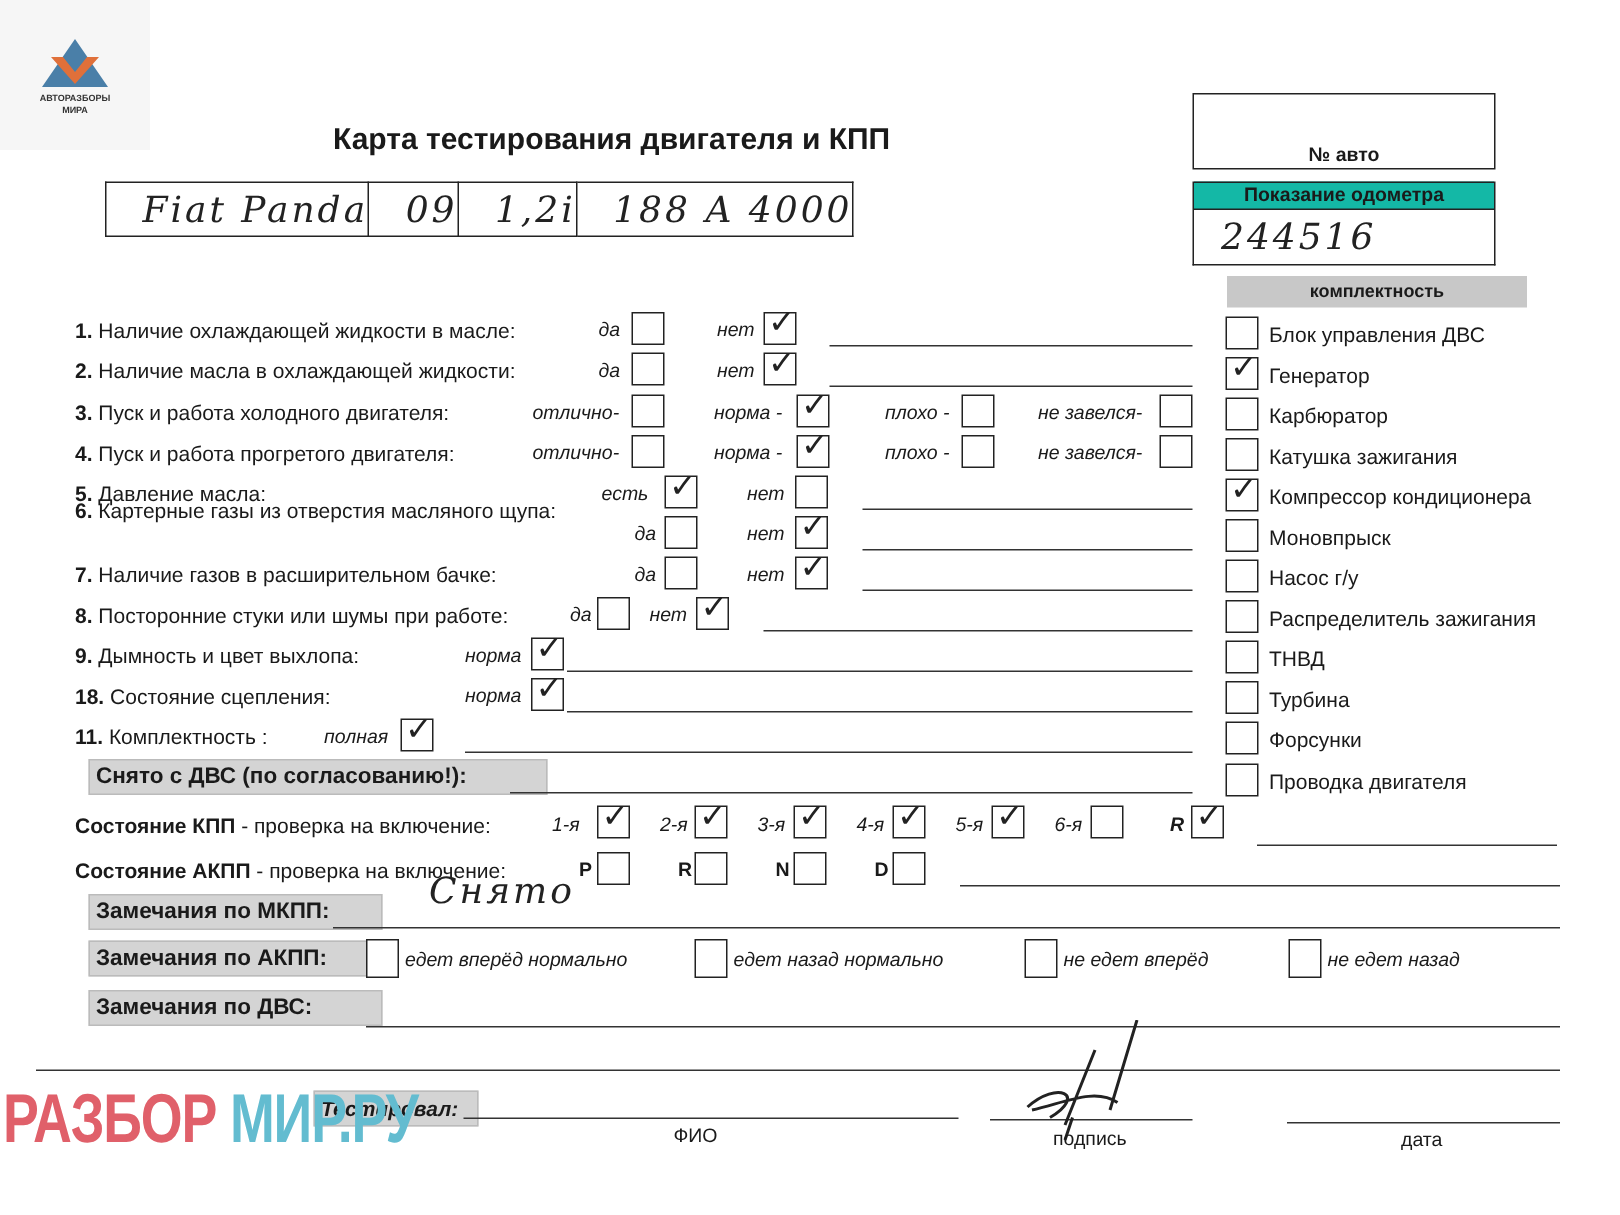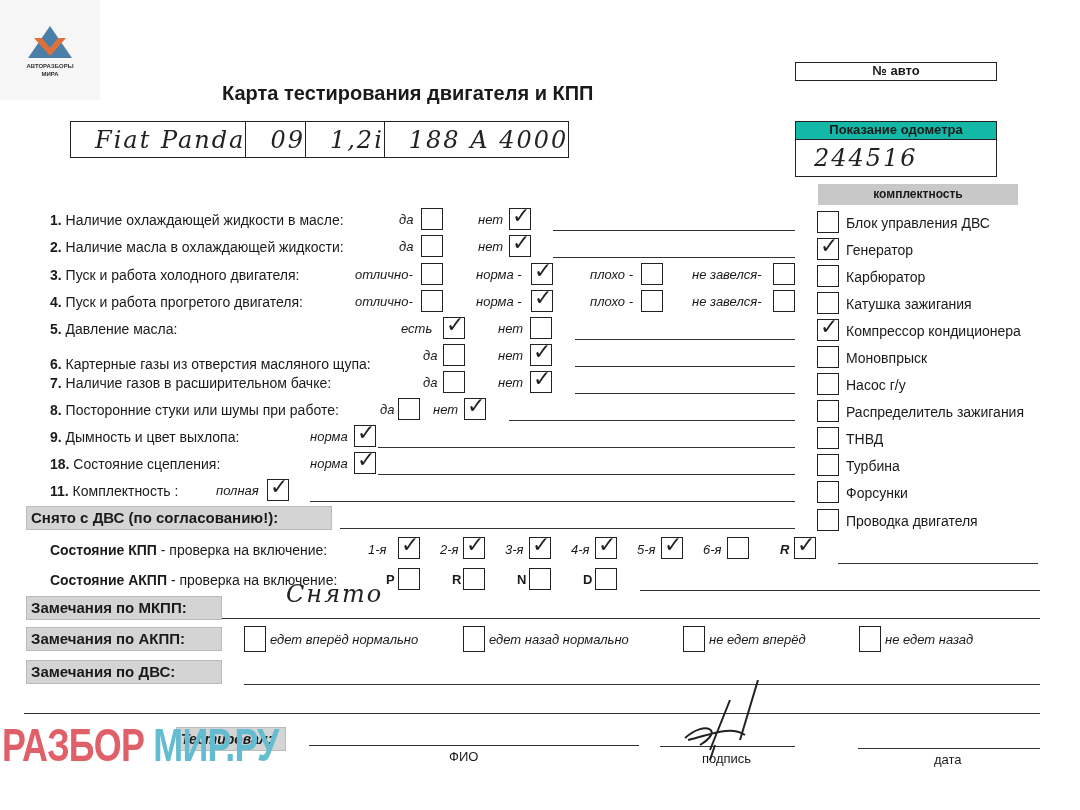--- a/index.html
+++ b/index.html
@@ -10,33 +10,33 @@
   .logo-tri { left: 28px; top: 26px; width: 0; height: 0; border-left: 22px solid transparent; border-right: 22px solid transparent; border-bottom: 32px solid #4a7fa8; }
   .logo-v { left: 34px; top: 38px; width: 32px; height: 18px; }
   .logo-text { left: 22px; top: 62px; width: 56px; font-size: 6px; font-weight: bold; text-align: center; line-height: 8px; color: #333; }
   .title { left: 222px; top: 82px; font-size: 20px; font-weight: bold; }
   .hand { font-family: "DejaVu Serif", serif; font-style: italic; color: #222; letter-spacing: 2px; }
   table.hdr { position: absolute; left: 70px; top: 121px; border-collapse: collapse; }
   table.hdr td { border: 1.5px solid #222; height: 17px; font-size: 13px; font-weight: bold; text-align: center; padding: 0; }
   table.hdr tr.vals td { height: 36px; font-size: 24px; font-weight: normal; text-align: left; padding-left: 24px; }
   .autono { left: 795px; top: 62px; width: 202px; border: 1.5px solid #222; }
   .autono .val { height: 42px; font-size: 30px; padding-left: 6px; border-bottom: 1.5px solid #222; }
-  .autono .lbl { height: 17px; font-size: 13px; font-weight: bold; text-align: center; }
+  .autono .lbl { height: 17px; font-size: 13px; font-weight: bold; text-align: center; margin-top: 32px; }
   .odo { left: 795px; top: 121px; width: 202px; border: 1.5px solid #222; border-top: none; }
   .odo .lbl { height: 19px; font-size: 13px; font-weight: bold; text-align: center; background: #14b8a6; border-top: 1.5px solid #222; border-bottom: 1.5px solid #222; }
   .odo .val { height: 36px; font-size: 24px; padding-left: 18px; line-height: 36px; }
   .kompl-hdr { left: 818px; top: 184px; width: 200px; height: 21px; background: #c8c8c8; font-size: 12px; font-weight: bold; text-align: center; line-height: 21px; }
   .row { position: absolute; left: 50px; height: 22px; font-size: 14px; line-height: 22px; white-space: nowrap; }
   .num { font-weight: bold; }
   .cb { position: absolute; width: 22px; height: 22px; border: 1.5px solid #222; background: #fff; }
   .cb.checked::after { content: "✓"; position: absolute; left: 2px; top: -6px; font-size: 22px; color: #222; font-family: "DejaVu Sans", sans-serif; }
   .line { position: absolute; height: 0; border-top: 1.5px solid #333; }
   .opt-lbl { position: absolute; font-style: italic; font-size: 13px; line-height: 22px; white-space: nowrap; }
   .kitem { position: absolute; left: 846px; font-size: 14px; line-height: 22px; white-space: nowrap; text-align: right; }
-  .grey-lbl { position: absolute; background: #d4d4d4; font-weight: bold; font-size: 15px; line-height: 22px; padding: 0 4px; border: 1px solid #bbb; }
+  .grey-lbl { position: absolute; background: #d4d4d4; font-weight: bold; font-size: 15px; line-height: 22px; padding: 0 4px; border: 1px solid #bbb; margin-left: 33px; }
   .wm { position: absolute; left: 2px; top: 718px; font-size: 46px; font-weight: bold; letter-spacing: -1px; transform: scaleX(0.78); transform-origin: left; }
   .wm .r { color: #e0606a; } .wm .b { color: #63bcd0; }
   .small-lbl { position: absolute; font-size: 13px; }
 </style>
 </head>
 <body>
 
 <div class="abs logo-box">
   <div class="abs logo-tri"></div>
   <svg class="abs logo-v" viewBox="0 0 32 18">
@@ -132,21 +132,21 @@
   <div class="opt-lbl" style="left:692px;top:291px">не завелся-</div>
   <div class="cb" style="left:773px;top:290px"></div>
 
   <div class="row" style="top:318px"><span class="num">5.</span> <span>Давление масла:</span></div>
   <div class="opt-lbl" style="left:401px;top:318px">есть</div>
   <div class="cb checked" style="left:443px;top:317px"></div>
   <div class="opt-lbl" style="left:498px;top:318px">нет</div>
   <div class="cb" style="left:530px;top:317px"></div>
   <div class="line" style="left:575px;top:339px;width:220px"></div>
 
-  <div class="row" style="top:353px"><span class="num">6.</span> <span>Картерные газы из отверстия масляного щупа:</span></div>
+  <div class="row" style="top:329px"><span class="num">6.</span> <span>Картерные газы из отверстия масляного щупа:</span></div>
   <div class="opt-lbl" style="left:423px;top:345px">да</div>
   <div class="cb" style="left:443px;top:344px"></div>
   <div class="opt-lbl" style="left:498px;top:345px">нет</div>
   <div class="cb checked" style="left:530px;top:344px"></div>
   <div class="line" style="left:575px;top:366px;width:220px"></div>
 
   <div class="row" style="top:372px"><span class="num">7.</span> <span>Наличие газов в расширительном бачке:</span></div>
   <div class="opt-lbl" style="left:423px;top:372px">да</div>
   <div class="cb" style="left:443px;top:371px"></div>
   <div class="opt-lbl" style="left:498px;top:372px">нет</div>

